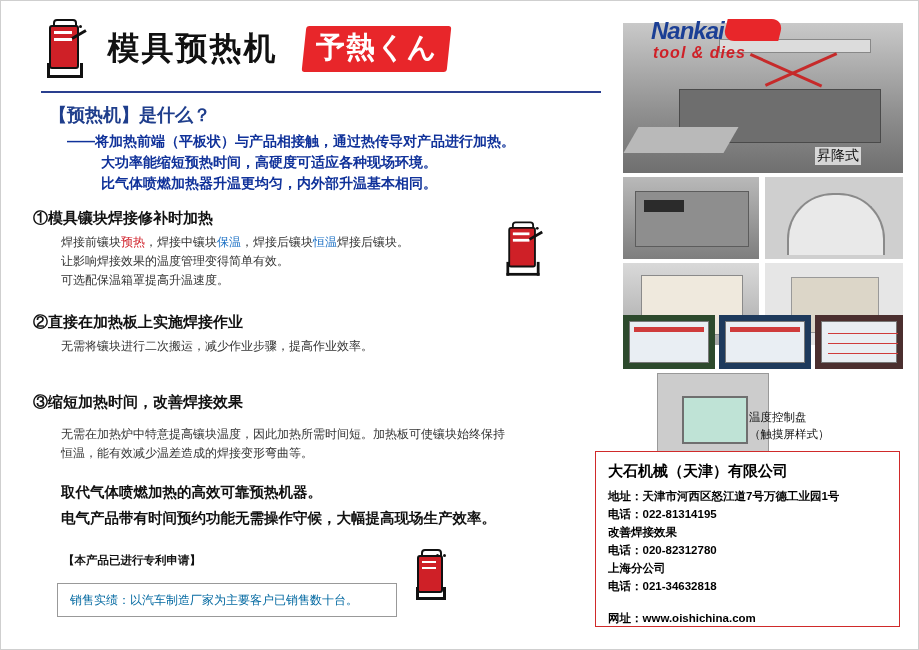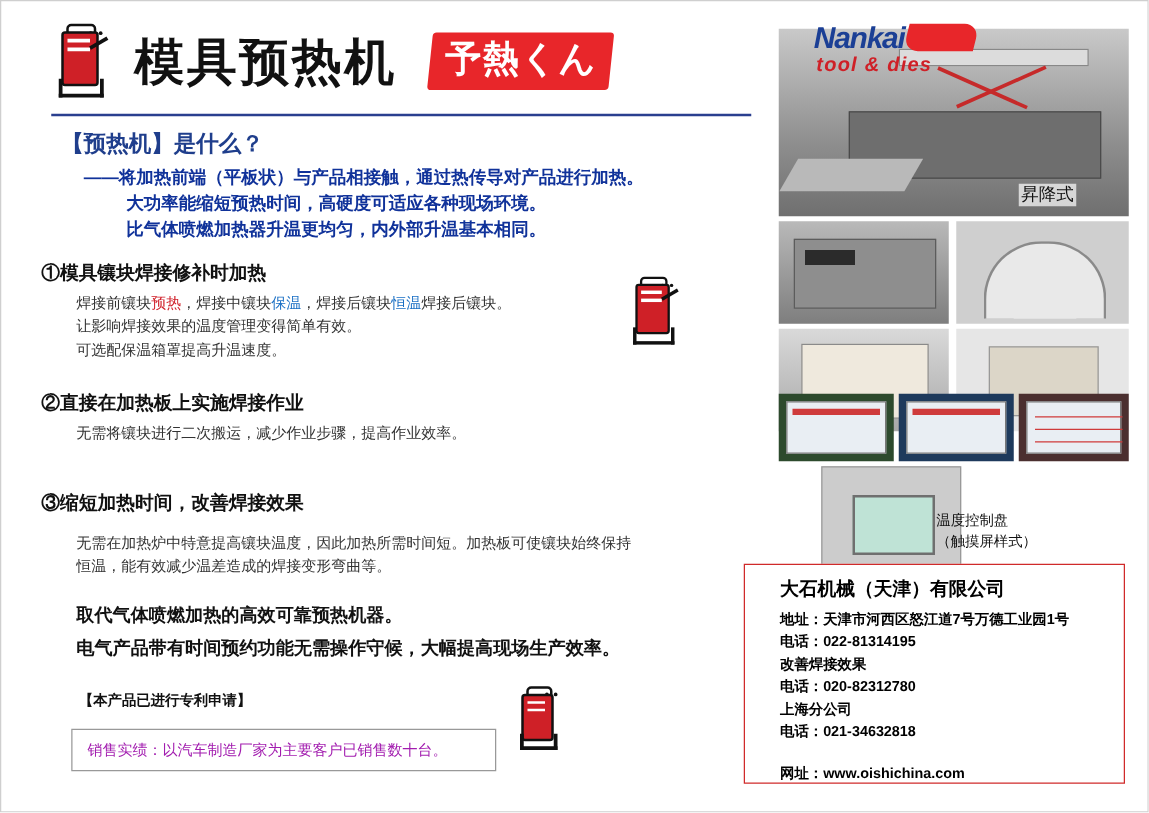--- a/index.html
+++ b/index.html
@@ -45,21 +45,21 @@
   .mascot .arm{
     position:absolute;left:30px;top:14px;width:16px;height:3px;background:#111;
     transform:rotate(-30deg);
   }
   .mascot .legs{
     position:absolute;left:6px;top:44px;width:30px;height:12px;
     border-bottom:3px solid #111;border-left:3px solid #111;border-right:3px solid #111;
   }
   .title-main{
     display:inline-block;vertical-align:middle;
-    font-size:40px;font-weight:bold;letter-spacing:2px;margin-left:14px;
+    font-size:32px;font-weight:bold;letter-spacing:2px;margin-left:14px;
     color:#111;
   }
   .logo-yonetsu{
     display:inline-block;vertical-align:middle;margin-left:22px;
     background:#e8262a;color:#fff;font-size:29px;font-weight:bold;
     padding:2px 12px 4px 12px;
     border-radius:3px;
     transform:skewX(-6deg);
     letter-spacing:1px;
   }
@@ -93,21 +93,21 @@
   .concl{
     position:absolute;left:60px;font-size:14.5px;font-weight:bold;color:#111;
   }
 
   .patent{
     position:absolute;left:62px;top:552px;font-size:11.5px;font-weight:bold;color:#111;
   }
   .salesbox{
     position:absolute;left:56px;top:582px;width:340px;height:34px;
     border:1px solid #999;background:#fff;
-    font-size:12px;color:#a21caf;
+    font-size:12px;color:#0369a1;
     display:flex;align-items:center;padding-left:12px;box-sizing:border-box;
   }
   .mascot-small{
     position:absolute;left:410px;top:548px;width:40px;height:52px;
   }
   .mascot-small .body{
     position:absolute;left:6px;top:6px;width:22px;height:34px;
     background:#cf2027;border:2px solid #111;border-radius:3px;
   }
   .mascot-small .body:before{content:"";position:absolute;left:3px;top:4px;width:14px;height:2px;background:#fff;}
@@ -115,21 +115,21 @@
   .mascot-small .face{position:absolute;left:10px;top:0;width:17px;height:12px;background:#fff;border:2px solid #111;border-radius:4px;}
   .mascot-small .eye{position:absolute;top:3px;width:3px;height:3px;background:#111;border-radius:50%;}
   .mascot-small .eye.l{left:13px;}
   .mascot-small .eye.r{left:20px;}
   .mascot-small .legs{position:absolute;left:5px;top:38px;width:24px;height:10px;border-bottom:3px solid #111;border-left:3px solid #111;border-right:3px solid #111;}
 
   
   .company{
     position:absolute;left:594px;top:450px;width:305px;height:176px;
     border:1px solid #d02a2a;background:#fff;box-sizing:border-box;
-    padding:10px 28px;
+    padding:10px 12px;
   }
   .company .cname{font-size:15px;font-weight:bold;margin-bottom:6px;}
   .company .crow{font-size:11.5px;font-weight:bold;line-height:18px;}
   .company .cweb{font-size:11.5px;font-weight:bold;margin-top:16px;}
 
   
   .nankai-logo{
     position:absolute;left:650px;top:16px;width:130px;height:44px;
   }
   .nankai-logo .nk{

